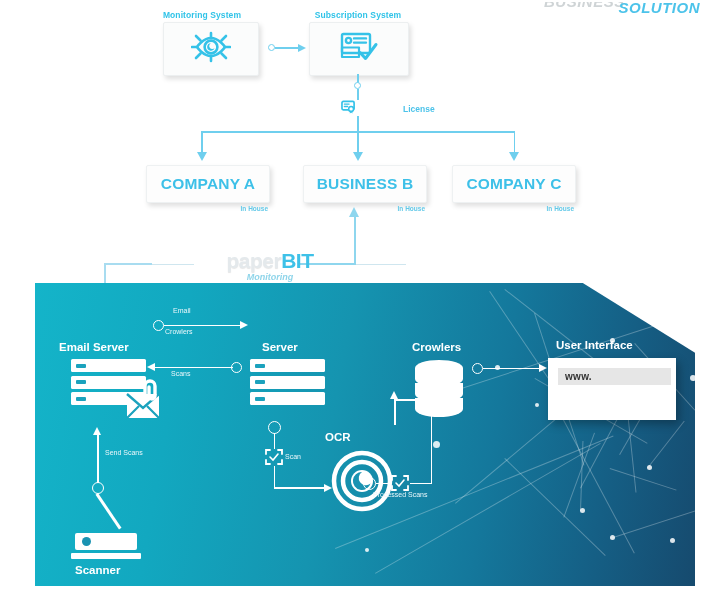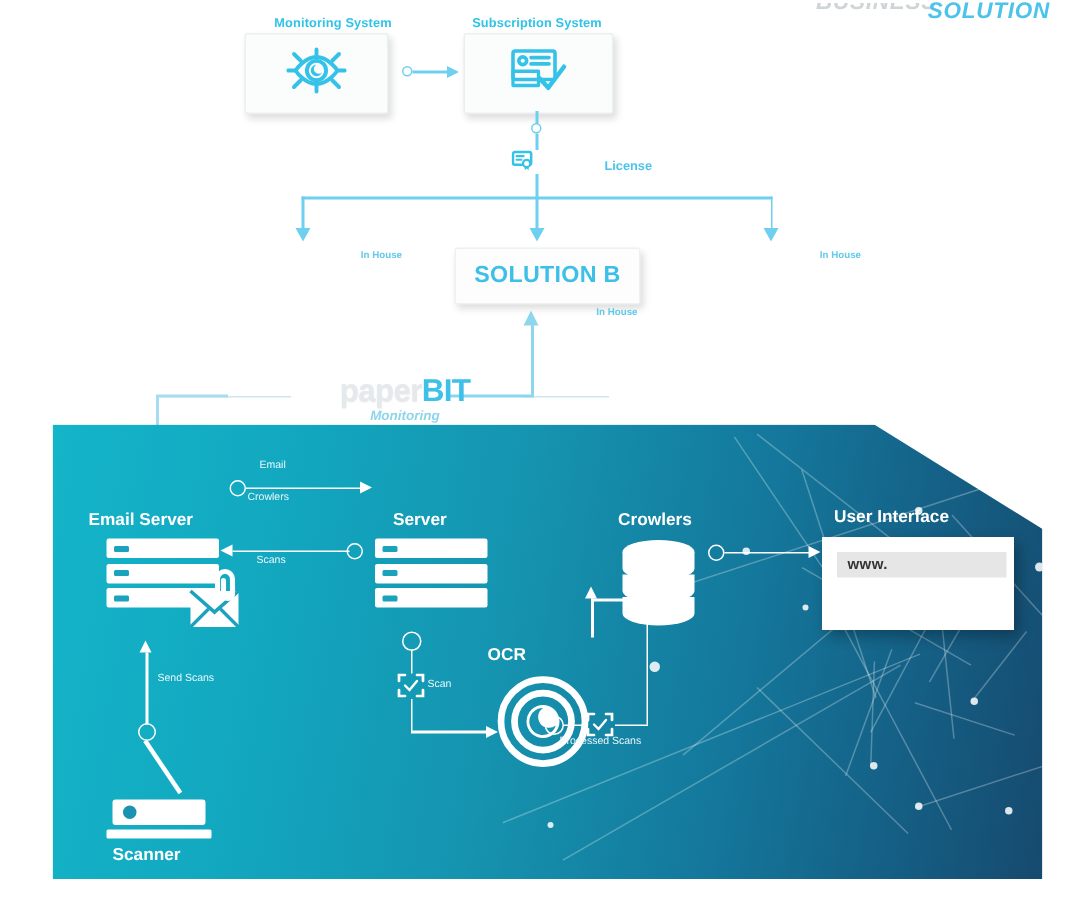--- a/index.html
+++ b/index.html
@@ -14,21 +14,21 @@
   #solution-ghost span{display:block;margin-top:-9px;color:#cfd4d6;font-style:italic;
             font-weight:600;font-size:15px;letter-spacing:.5px;white-space:nowrap;}
 
   
   .card{background:#fbfcfc;border:1px solid #eceff0;border-radius:2px;
         box-shadow:2px 3px 5px rgba(0,0,0,.13);display:flex;
         align-items:center;justify-content:center;}
   .card-cap{color:#30c3e8;font-size:8.5px;font-weight:700;text-align:center;
             letter-spacing:.1px;white-space:nowrap;}
 
-  #mon-cap{left:175px;top:10px;width:94px;text-align:center;}
+  #mon-cap{left:155px;top:10px;width:94px;text-align:center;}
   #mon-card{left:163px;top:22px;width:94px;height:52px;}
   #sub-cap{left:309px;top:10px;width:98px;}
   #sub-card{left:309px;top:22px;width:98px;height:52px;}
 
   
   #c1-dot{left:268px;top:44px;width:7px;height:7px;border:1.4px solid #6fcfee;
           border-radius:50%;background:#fff;box-sizing:border-box;}
   #c1-line{left:275px;top:47px;width:25px;height:1.6px;background:#6fcfee;}
   #c1-head{left:298px;top:43.5px;width:0;height:0;border-left:8px solid #6fcfee;
            border-top:4.5px solid transparent;border-bottom:4.5px solid transparent;}
@@ -174,31 +174,37 @@
 
 <div class="abs" id="bus"></div>
 <div class="abs bus-drop" style="left:201px;"></div>
 <div class="abs bus-head" style="left:196.5px;"></div>
 <div class="abs bus-drop" style="left:357.2px;"></div>
 <div class="abs bus-head" style="left:352.7px;"></div>
 <div class="abs bus-drop" style="left:513.6px;"></div>
 <div class="abs bus-head" style="left:509.1px;"></div>
 
 <div class="abs" style="left:146px;top:165px;width:124px;">
+  <div class="co-box">
+    <span class="co-name">COMPANY A</span>
+  </div>
   <div class="co-sub">In House</div>
 </div>
 
 <div class="abs" style="left:303px;top:165px;width:124px;">
   <div class="co-box">
-    <span class="co-name">SOLUTION B</span>
+    <span class="co-name">BUSINESS B</span>
   </div>
   <div class="co-sub">In House</div>
 </div>
 
 <div class="abs" style="left:452px;top:165px;width:124px;">
+  <div class="co-box">
+    <span class="co-name">COMPANY C</span>
+  </div>
   <div class="co-sub">In House</div>
 </div>
 
 <div class="abs pb-rule" style="left:104px;width:90px;"></div>
 <div class="abs pb-rule" style="left:348px;width:58px;"></div>
 
 <div class="abs" id="riser-j"></div>
 <div class="abs" id="riser-v"></div>
 <div class="abs" id="riser-head"></div>
 

